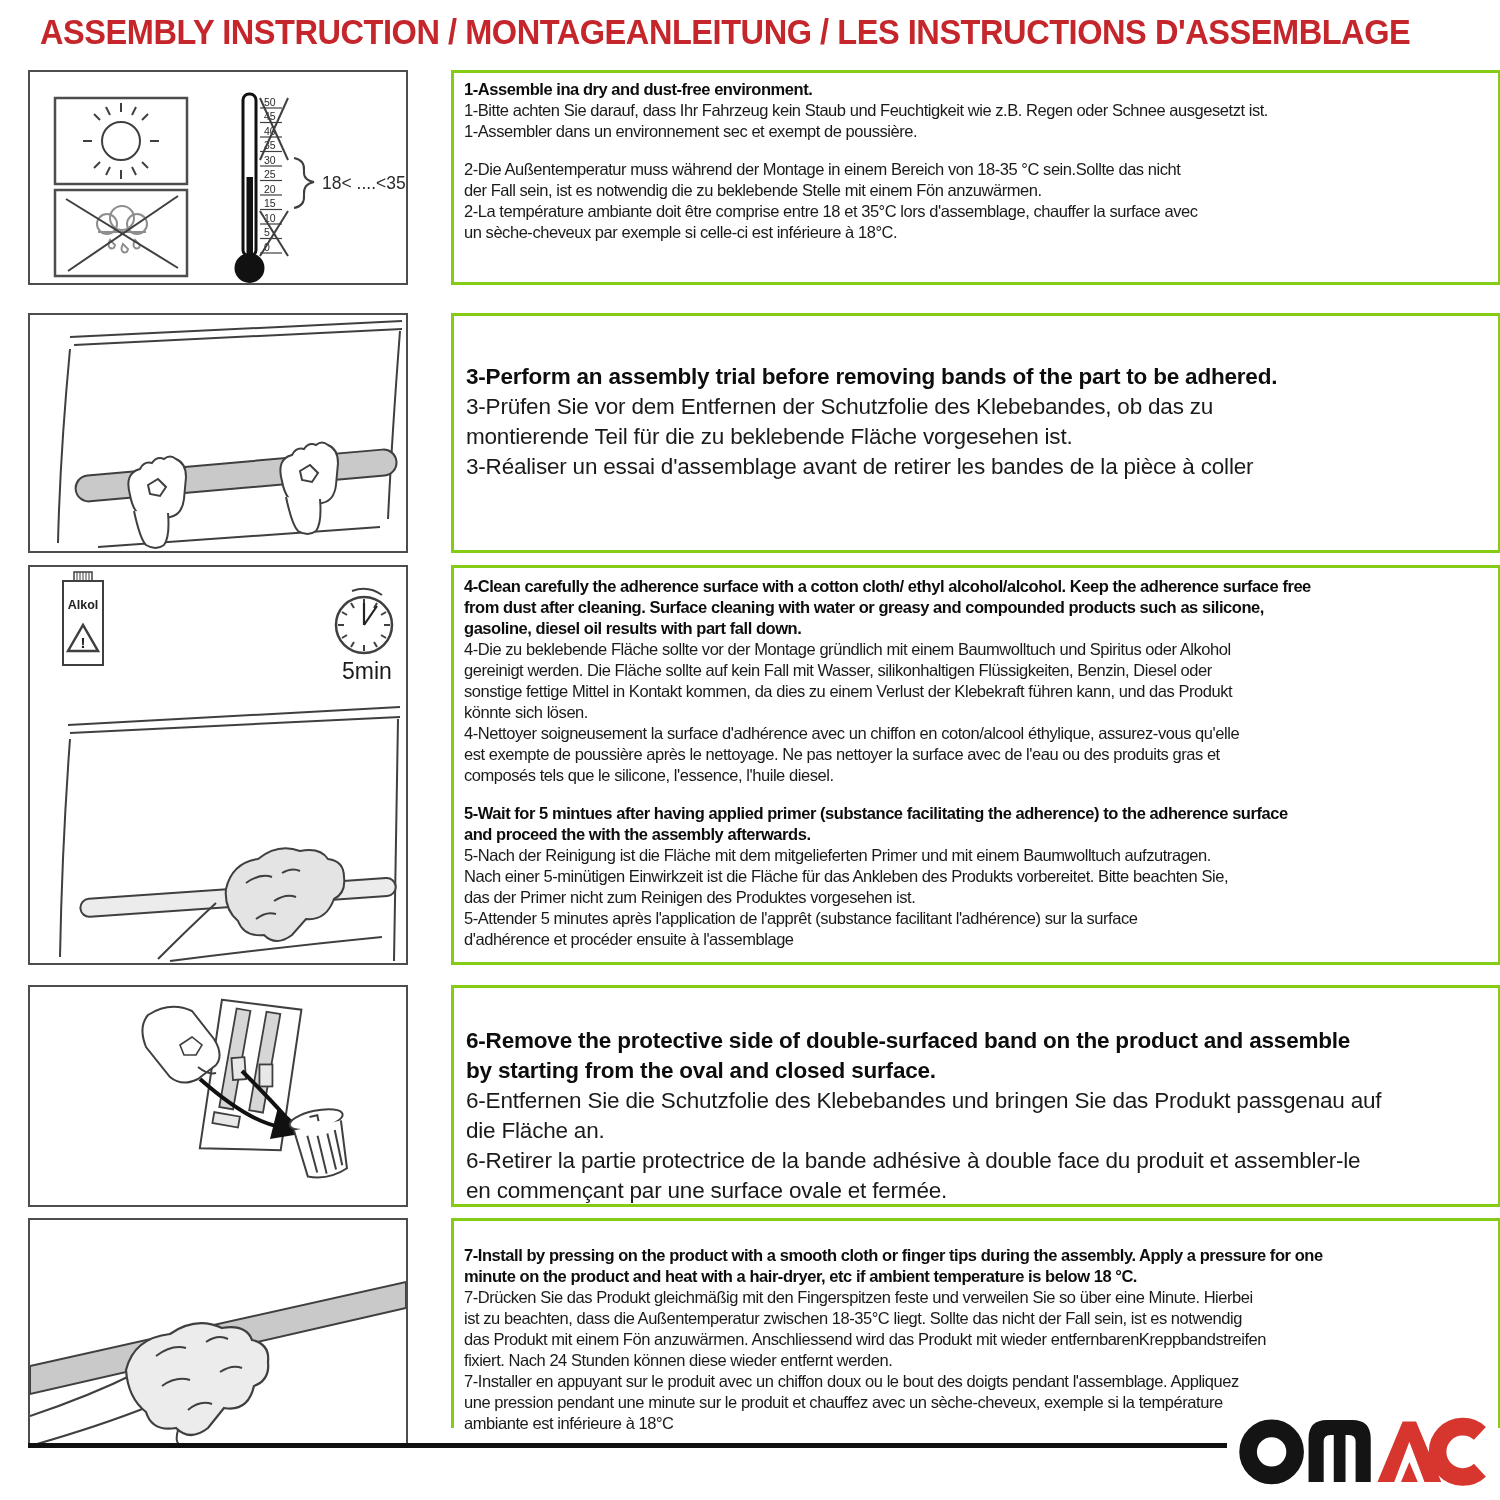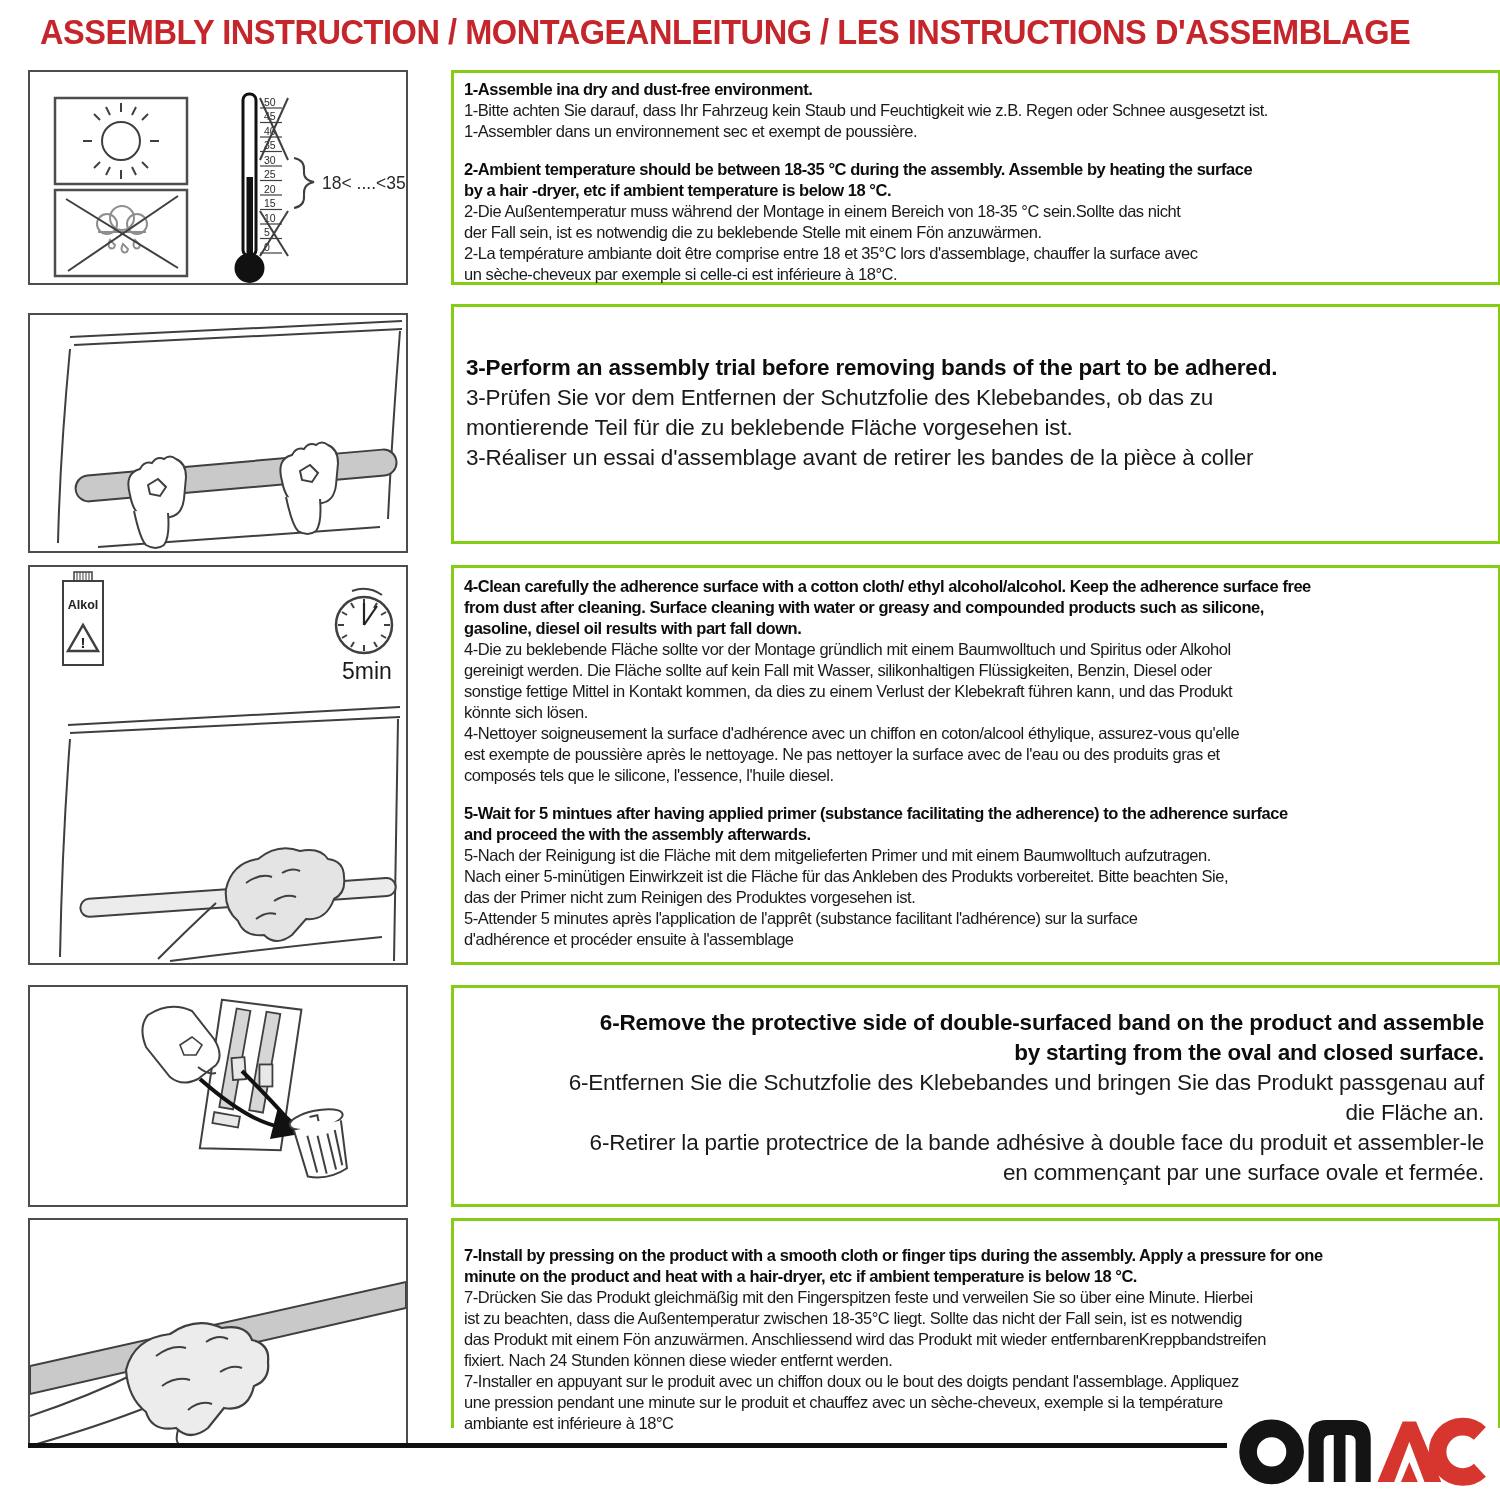--- a/index.html
+++ b/index.html
@@ -9,21 +9,21 @@
          letter-spacing:-0.5px;transform:scaleX(0.93);transform-origin:0 50%;
          white-space:nowrap;color:var(--accent-red,#c4262b);}
   .illu{position:absolute;left:28px;width:380px;border:2px solid #4d4d4d;background:#fff;box-sizing:border-box;}
   .txt{position:absolute;left:428px;width:1050px;border:3px solid #84cc16;background:#fff;box-sizing:border-box;margin-left:23px;}
   .txt.nobottom{border-bottom:none;}
   .small{font-size:16.5px;line-height:21px;letter-spacing:-0.45px;padding:6px 12px 0 10px;}
   .large{font-size:22.5px;line-height:30px;letter-spacing:-0.2px;padding:0 14px 0 12px;}
   .para{white-space:pre-line;}
   .para.bold{font-weight:bold;color:#0d0d0d;}
   .para.gap{height:17px;}
-  .pad46{padding-top:46px;} .pad38{padding-top:20px;text-align:right;}
+  .pad46{padding-top:46px;} .pad38{padding-top:38px;}
   #footer-line{position:absolute;left:28px;top:1443px;width:1199px;height:5px;background:#101010;}
   #logo{position:absolute;left:1238px;top:1406px;width:252px;height:90px;}
   svg{display:block;}
   .ln{stroke:#3f3f3f;stroke-width:2;fill:none;}
   .lngr{stroke:#8e8e8e;stroke-width:2;fill:none;}
 </style>
 </head>
 <body>
 
 <div id="page">
@@ -110,22 +110,20 @@
         <path d="M264 86 Q275 88 274 99 Q273 108 284 110 Q273 112 274 123 Q275 134 264 136" fill="none" stroke="#3f3f3f" stroke-width="2"></path>
         <text x="292" y="117" font-size="17.5" fill="#2b2b2b">18&lt; ....&lt;35 C</text>
       </g>
     </svg>
   </div>
   <div class="txt small" style="top:70px;height:215px;">
       <div class="para bold">1-Assemble ina dry and dust-free environment.</div>
       <div class="para">1-Bitte achten Sie darauf, dass Ihr Fahrzeug kein Staub und Feuchtigkeit wie z.B. Regen oder Schnee ausgesetzt ist.
 1-Assembler dans un environnement sec et exempt de poussière.</div>
       <div class="para gap"></div>
-      <div class="para bold">2-Ambient temperature should be between 18-35 °C  during the assembly. Assemble by heating the surface
-by a hair -dryer, etc if ambient temperature is below 18 °C.</div>
       <div class="para">2-Die Außentemperatur muss während der Montage in einem Bereich von 18-35 °C  sein.Sollte das nicht
 der Fall sein, ist es notwendig die zu beklebende Stelle mit einem Fön anzuwärmen.
 2-La température ambiante doit être comprise entre 18 et 35°C lors d'assemblage, chauffer la surface avec
 un sèche-cheveux par exemple si celle-ci est inférieure à 18°C.</div>
     </div>
 
   <div class="illu" style="top:313px;height:240px;">
     <svg width="376" height="236" viewBox="0 0 376 236">
       <g class="ln">
         <path d="M40 22 L372 6"></path>
@@ -144,21 +142,21 @@
         <path d="M104 196 q6 28 12 34 q10 6 18 0 q6 -8 4 -32" fill="#fff"></path>
       </g>
 
       <g class="ln" fill="#fff">
         <path d="M252 166 q-6 -22 10 -26 q4 -8 12 -6 q5 -7 12 -4 q6 -5 12 0 q10 4 10 18 l-2 22 q-2 16 -14 18 l-22 2 q-14 -2 -18 -24 z" fill="#fff"></path>
         <path d="M270 156 l10 -6 l8 8 l-6 9 l-10 -2 z" fill="#fff"></path>
         <path d="M256 182 q6 28 12 34 q10 6 18 0 q6 -8 4 -32" fill="#fff"></path>
       </g>
     </svg>
   </div>
-  <div class="txt large pad46" style="top:304px;height:240px;">
+  <div class="txt large pad46" style="top:313px;height:240px;">
       <div class="para bold">3-Perform an assembly trial before removing bands of the part to be adhered.</div>
       <div class="para">3-Prüfen Sie vor dem Entfernen der Schutzfolie des Klebebandes, ob das zu
 montierende Teil für die zu beklebende Fläche vorgesehen ist.
 3-Réaliser un essai d'assemblage avant de retirer les bandes de la pièce à coller</div>
     </div>
 
   <div class="illu" style="top:565px;height:400px;">
     <svg width="376" height="396" viewBox="0 0 376 396">
 
       <g>

